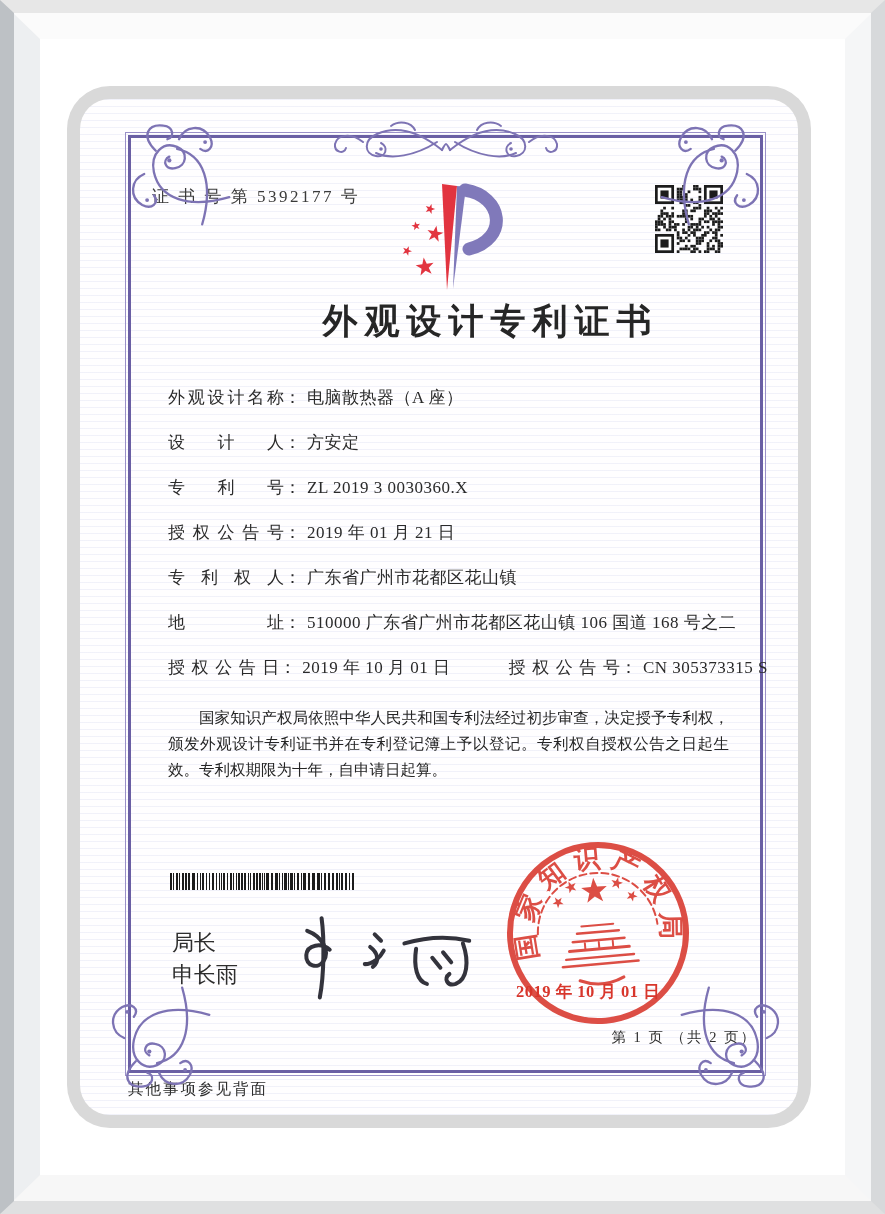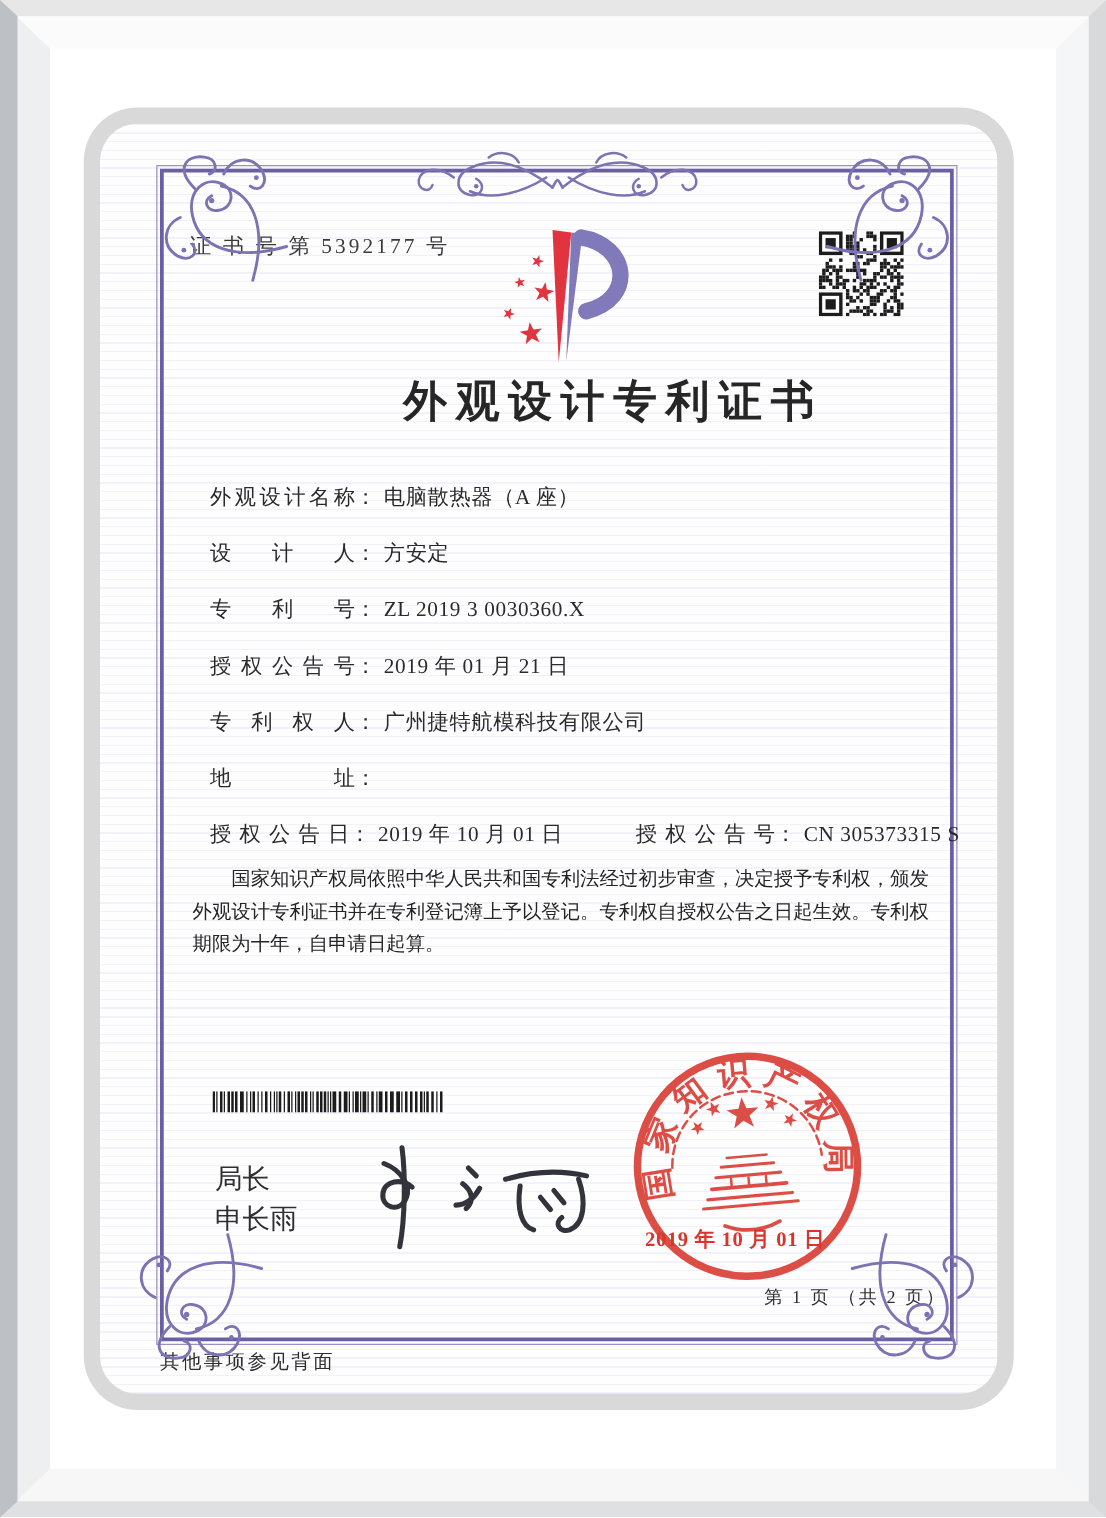--- a/index.html
+++ b/index.html
@@ -36,21 +36,21 @@
   
   .fields{position:absolute;left:88px;top:288px;width:600px;font-size:17px;color:#2a2a2a;}
   .frow{height:45px;display:flex;align-items:flex-start;line-height:22px;}
   .flabel{display:inline-block;width:116px;text-align:justify;text-align-last:justify;}
   .fcolon{display:inline-block;}
   .fvalue{margin-left:6px;letter-spacing:0.5px;white-space:nowrap;}
   .grant-gap{margin-left:58px;}
   
   .paras{position:absolute;left:70px;top:588px;width:597px;font-size:15.5px;
     line-height:26px;color:#252525;text-align:justify;}
-  .paras p{margin:4px;text-indent:2em;}
+  .paras p{margin:18px;text-indent:2em;}
   
   .barcode{position:absolute;left:90px;top:774px;}
   .signer{position:absolute;left:92px;top:828px;font-family:"Liberation Sans","DejaVu Sans",sans-serif;
     font-size:22px;color:#2e2e2e;line-height:32px;}
   .sig{position:absolute;left:198px;top:812px;}
   .seal{position:absolute;left:418px;top:734px;z-index:20;}
   .seal-date{position:absolute;left:436px;top:882px;z-index:21;color:#d8362c;
     font-size:16.5px;letter-spacing:0.5px;font-weight:bold;}
   .page-num{position:absolute;left:48px;top:929px;width:629px;text-align:right;
     font-size:14.5px;letter-spacing:2px;color:#2e2e2e;}
@@ -379,25 +379,26 @@
         <span class="fvalue">ZL 2019 3 0030360.X</span>
       </div>
       <div class="frow">
         <span class="flabel">授权公告号</span>
           <span class="fcolon">：</span>
         <span class="fvalue">2019 年 01 月 21 日</span>
       </div>
       <div class="frow">
         <span class="flabel">专利权人</span>
           <span class="fcolon">：</span>
-        <span class="fvalue">广州捷特航模科技有限公司</span>
+        <span class="fvalue">广东省广州市花都区花山镇</span>
       </div>
       <div class="frow">
         <span class="flabel">地址</span>
           <span class="fcolon">：</span>
+        <span class="fvalue">510000 广东省广州市花都区花山镇 106 国道 168 号之二</span>
       </div>
       <div class="frow">
         <span class="flabel">授权公告日</span>
           <span class="fcolon">：</span>
         <span class="fvalue">2019 年 10 月 01 日</span>
         <span class="flabel grant-gap">授权公告号</span>
           <span class="fcolon">：</span>
         <span class="fvalue">CN 305373315 S</span>
       </div>
     </div>

